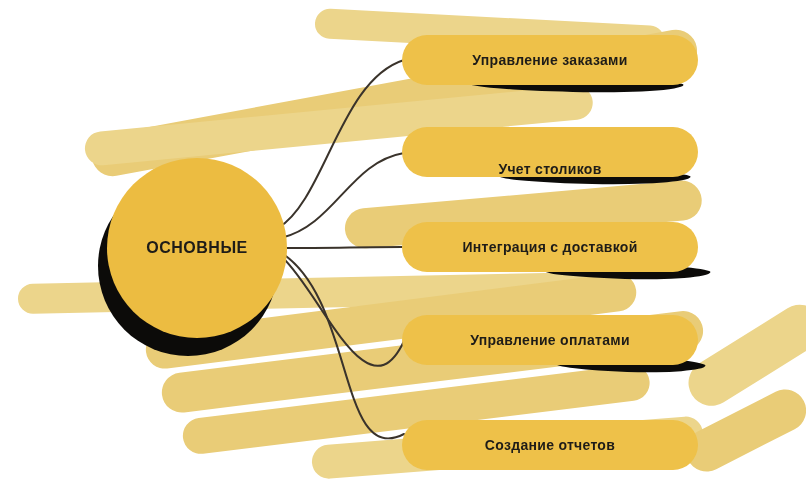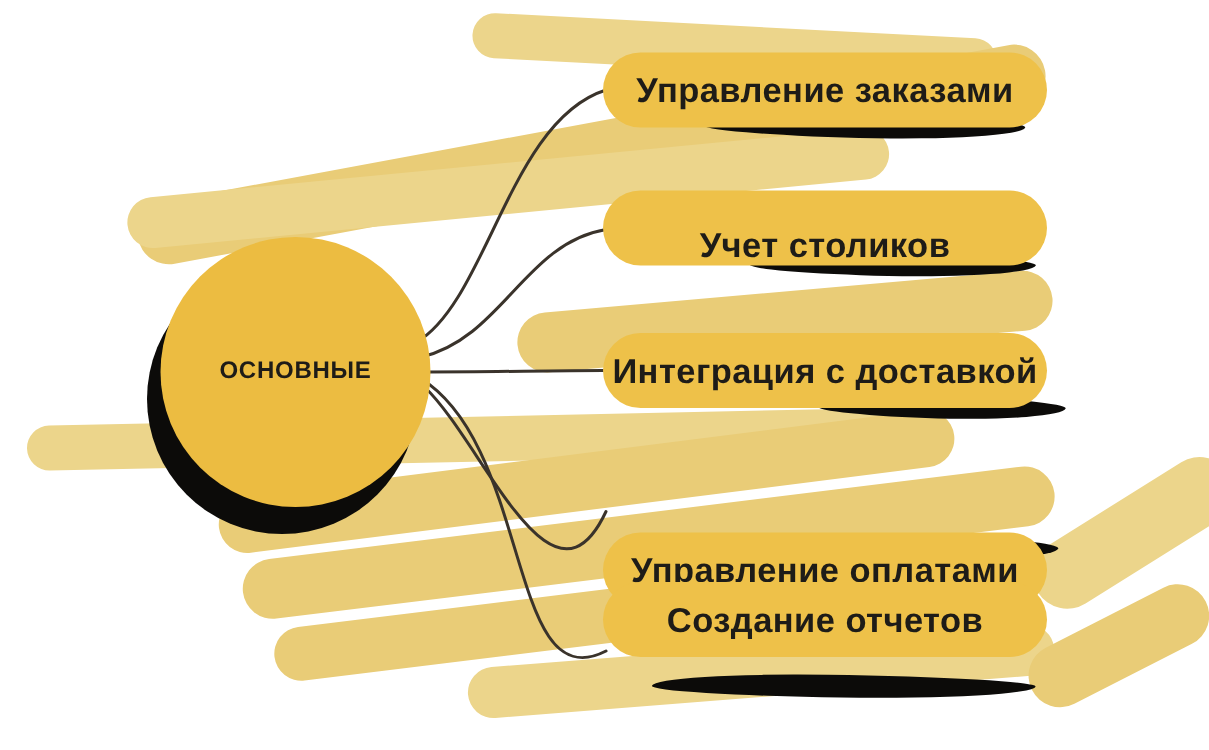--- a/index.html
+++ b/index.html
@@ -40,23 +40,23 @@
     justify-content:center;text-align:center;
   }
   .node-circle .t{
     font-weight:bold;font-size:16px;line-height:1.55;letter-spacing:0.5px;color:#1e1c18;
   }
   .node-box{
     position:absolute;left:402px;width:296px;height:50px;border-radius:25px;
     background:#eec149;z-index:4;display:flex;align-items:center;justify-content:center;
   }
   .node-box .label{
-    font-weight:bold;font-size:23px;letter-spacing:0.3px;color:#1e1c18;white-space:nowrap;
+    font-weight:bold;font-size:14px;letter-spacing:0.3px;color:#1e1c18;white-space:nowrap;
   }
-  .b1{top:35px;} .b2{top:127px;align-items:flex-end;} .b3{top:222px;text-align:right;} .b4{top:315px;margin-top:40px;} .b5{top:388px;}
+  .b1{top:35px;} .b2{top:127px;align-items:flex-end;} .b3{top:222px;text-align:right;} .b4{top:315px;} .b5{top:420px;}
 </style>
 </head>
 <body>
 
 <div id="canvas">
 
   <div class="stroke tone-b s1"></div>
   <div class="stroke tone-a s2"></div>
   <div class="stroke tone-b s3"></div>
   <div class="stroke tone-a s4"></div>

